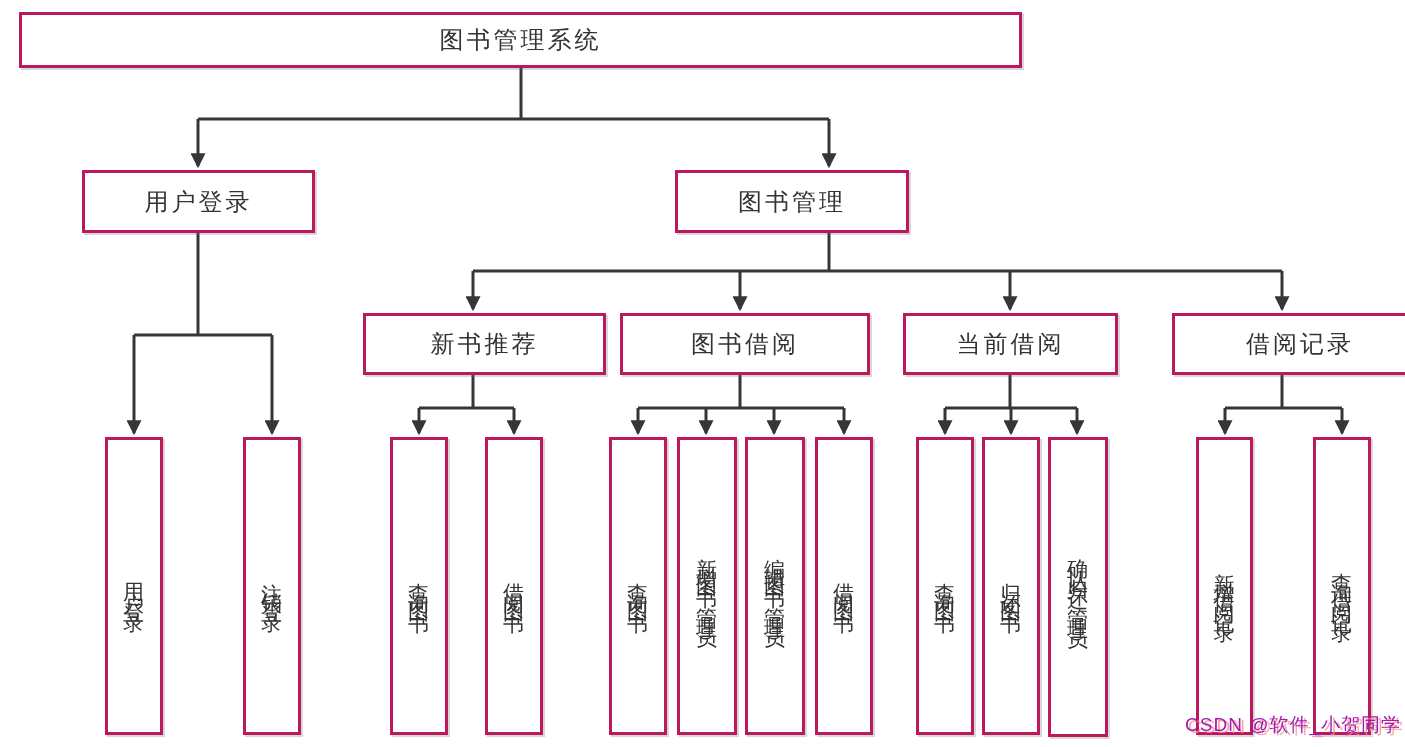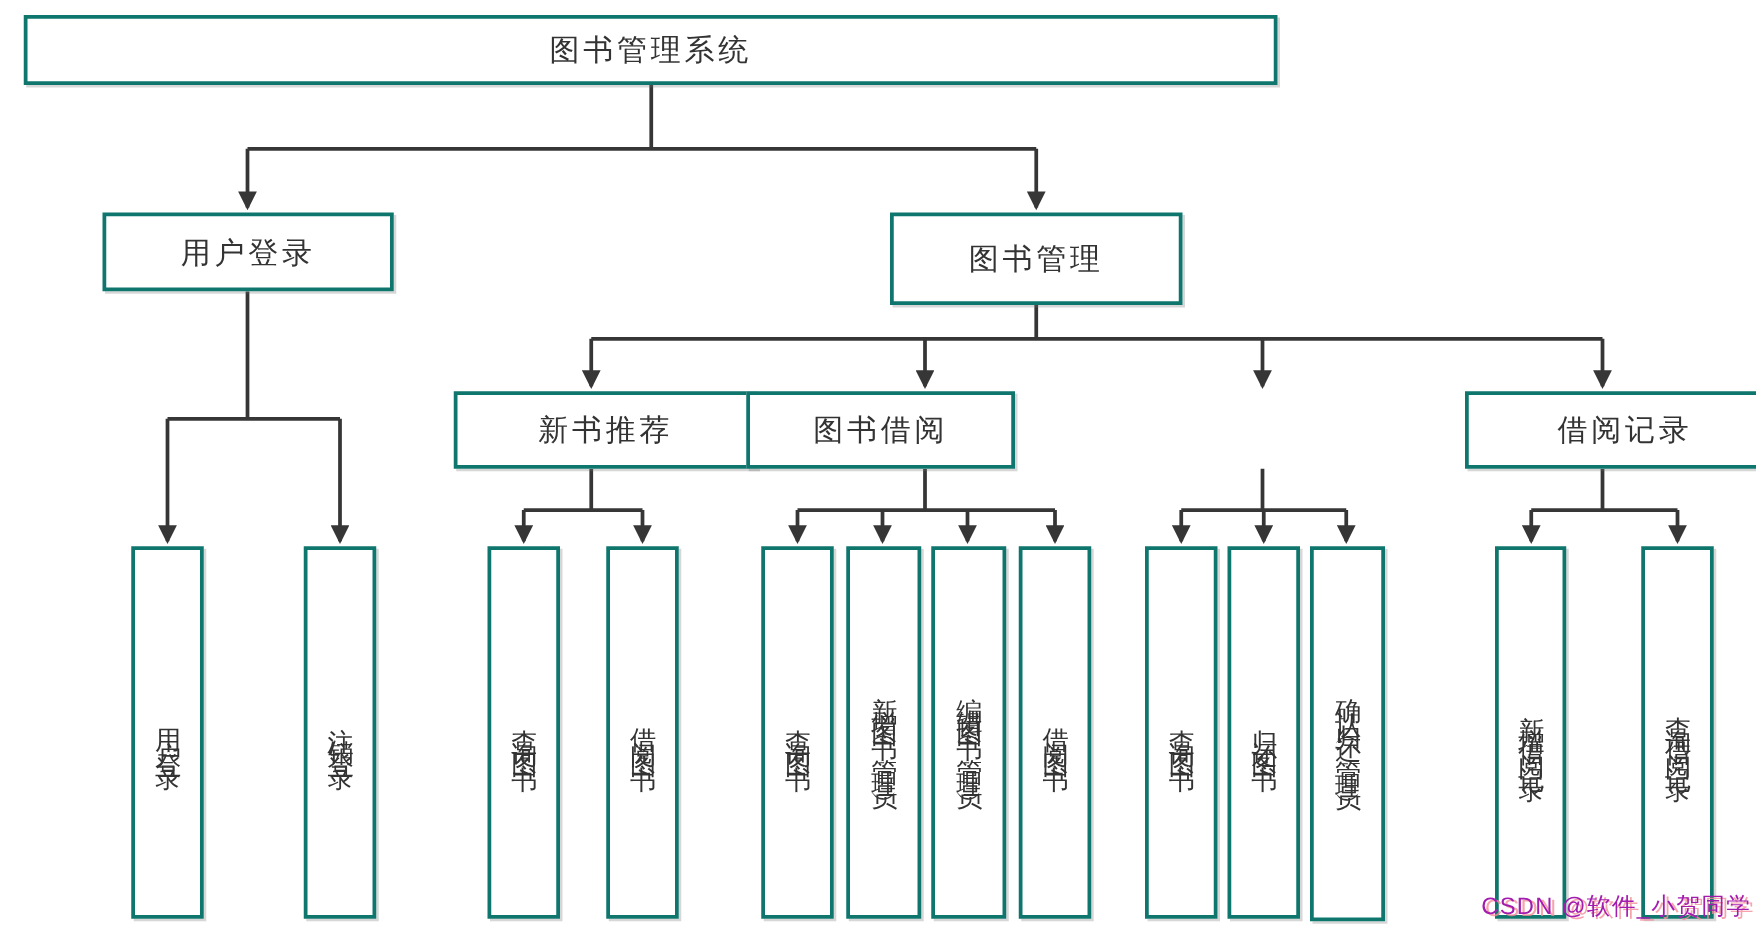--- a/index.html
+++ b/index.html
@@ -7,21 +7,21 @@
     position:relative;
     width:1405px;height:747px;
     background:#ffffff;
     font-family:"Liberation Sans", sans-serif;
     overflow:hidden;
   }
   #wires{position:absolute;left:0;top:0;width:1405px;height:747px;}
   .node{
     position:absolute;
     box-sizing:border-box;
-    border:3px solid #0f766e;
+    border:3px solid #be185d;
     background:#ffffff;
     color:#333333;
     display:flex;align-items:center;justify-content:center;
     text-align:center;
     box-shadow:2px 2px 0 rgba(110,110,110,0.28);
   }
   .h{font-size:24px;letter-spacing:3px;white-space:nowrap;}
   .v{
     writing-mode:vertical-rl;
     text-orientation:mixed;
@@ -91,24 +91,25 @@
       <path d="M1282 375 V408"></path>
       <path d="M1225 408 H1342"></path>
       <path d="M1225 408 V433" marker-end="url(#arr)"></path>
       <path d="M1342 408 V433" marker-end="url(#arr)"></path>
     </g>
   </svg>
 
   <div class="node h" style="left:19px;top:12px;width:1003px;height:56px">图书管理系统</div>
 
   <div class="node h" style="left:82px;top:170px;width:233px;height:63px">用户登录</div>
-  <div class="node h" style="left:712px;top:170px;width:234px;height:74px">图书管理</div>
+  <div class="node h" style="left:675px;top:170px;width:234px;height:63px">图书管理</div>
 
   <div class="node h" style="left:363px;top:313px;width:243px;height:62px">新书推荐</div>
-  <div class="node h" style="left:597px;top:313px;width:215px;height:62px">图书借阅</div>
+  <div class="node h" style="left:620px;top:313px;width:250px;height:62px">图书借阅</div>
+  <div class="node h" style="left:903px;top:313px;width:215px;height:62px">当前借阅</div>
   <div class="node h" style="left:1172px;top:313px;width:256px;height:62px">借阅记录</div>
 
   <div class="node v" style="left:105px;top:437px;width:58px;height:298px">用户登录</div>
   <div class="node v" style="left:243px;top:437px;width:58px;height:298px">注销登录</div>
 
   <div class="node v" style="left:390px;top:437px;width:58px;height:298px">查询图书</div>
   <div class="node v" style="left:485px;top:437px;width:58px;height:298px">借阅图书</div>
 
   <div class="node v" style="left:609px;top:437px;width:58px;height:298px">查询图书</div>
   <div class="node v" style="left:677px;top:437px;width:60px;height:298px">新增图书（管理员）</div>

